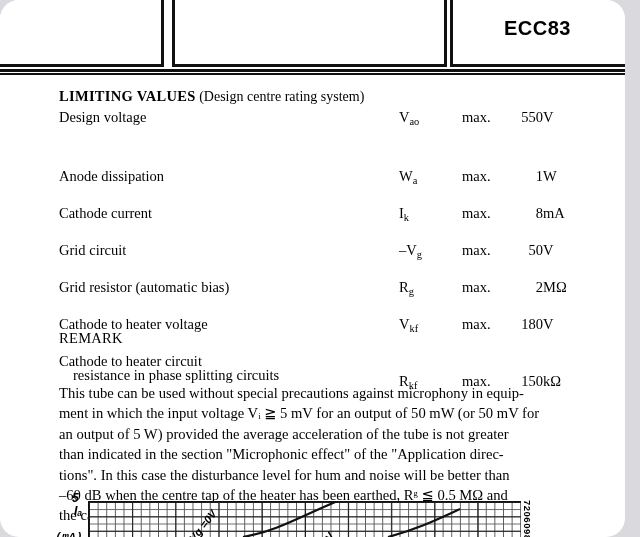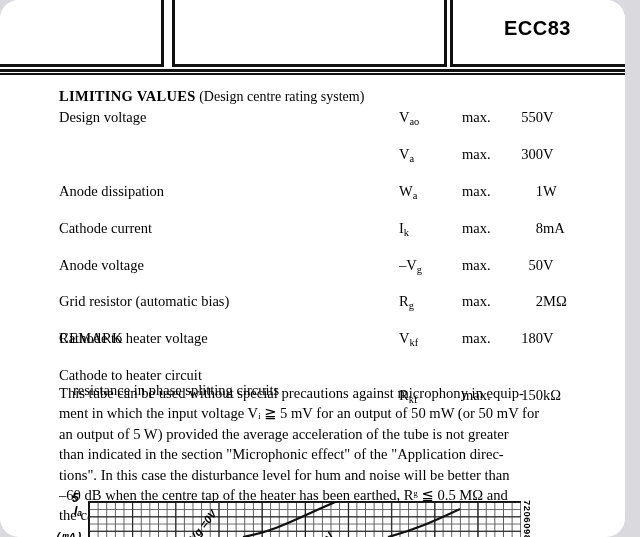--- a/index.html
+++ b/index.html
@@ -162,27 +162,20 @@
         <tr>
       <td class="c-desc">Design voltage</td>
       <td class="c-sym"><span></span><span>V</span><sub>ao</sub></td>
       <td class="c-max">max.</td>
       <td class="c-val">550</td>
       <td class="c-unit">V</td>
     </tr>
     <tr class="rowspace">
           <td colspan="5"></td>
         </tr>
-    <tr>
-      <td class="c-desc"></td>
-      <td class="c-sym"><span></span><span>V</span><sub>a</sub></td>
-      <td class="c-max">max.</td>
-      <td class="c-val">300</td>
-      <td class="c-unit">V</td>
-    </tr>
     <tr class="rowspace">
           <td colspan="5"></td>
         </tr>
     <tr>
       <td class="c-desc">Anode dissipation</td>
       <td class="c-sym"><span></span><span>W</span><sub>a</sub></td>
       <td class="c-max">max.</td>
       <td class="c-val">1</td>
       <td class="c-unit">W</td>
     </tr>
@@ -193,21 +186,21 @@
       <td class="c-desc">Cathode current</td>
       <td class="c-sym"><span></span><span>I</span><sub>k</sub></td>
       <td class="c-max">max.</td>
       <td class="c-val">8</td>
       <td class="c-unit">mA</td>
     </tr>
     <tr class="rowspace">
           <td colspan="5"></td>
         </tr>
     <tr>
-      <td class="c-desc">Anode voltage</td>
+      <td class="c-desc">Grid circuit</td>
       <td class="c-sym"><span>–</span><span>V</span><sub>g</sub></td>
       <td class="c-max">max.</td>
       <td class="c-val">50</td>
       <td class="c-unit">V</td>
     </tr>
     <tr class="rowspace">
           <td colspan="5"></td>
         </tr>
     <tr>
       <td class="c-desc">Grid resistor (automatic bias)</td>

